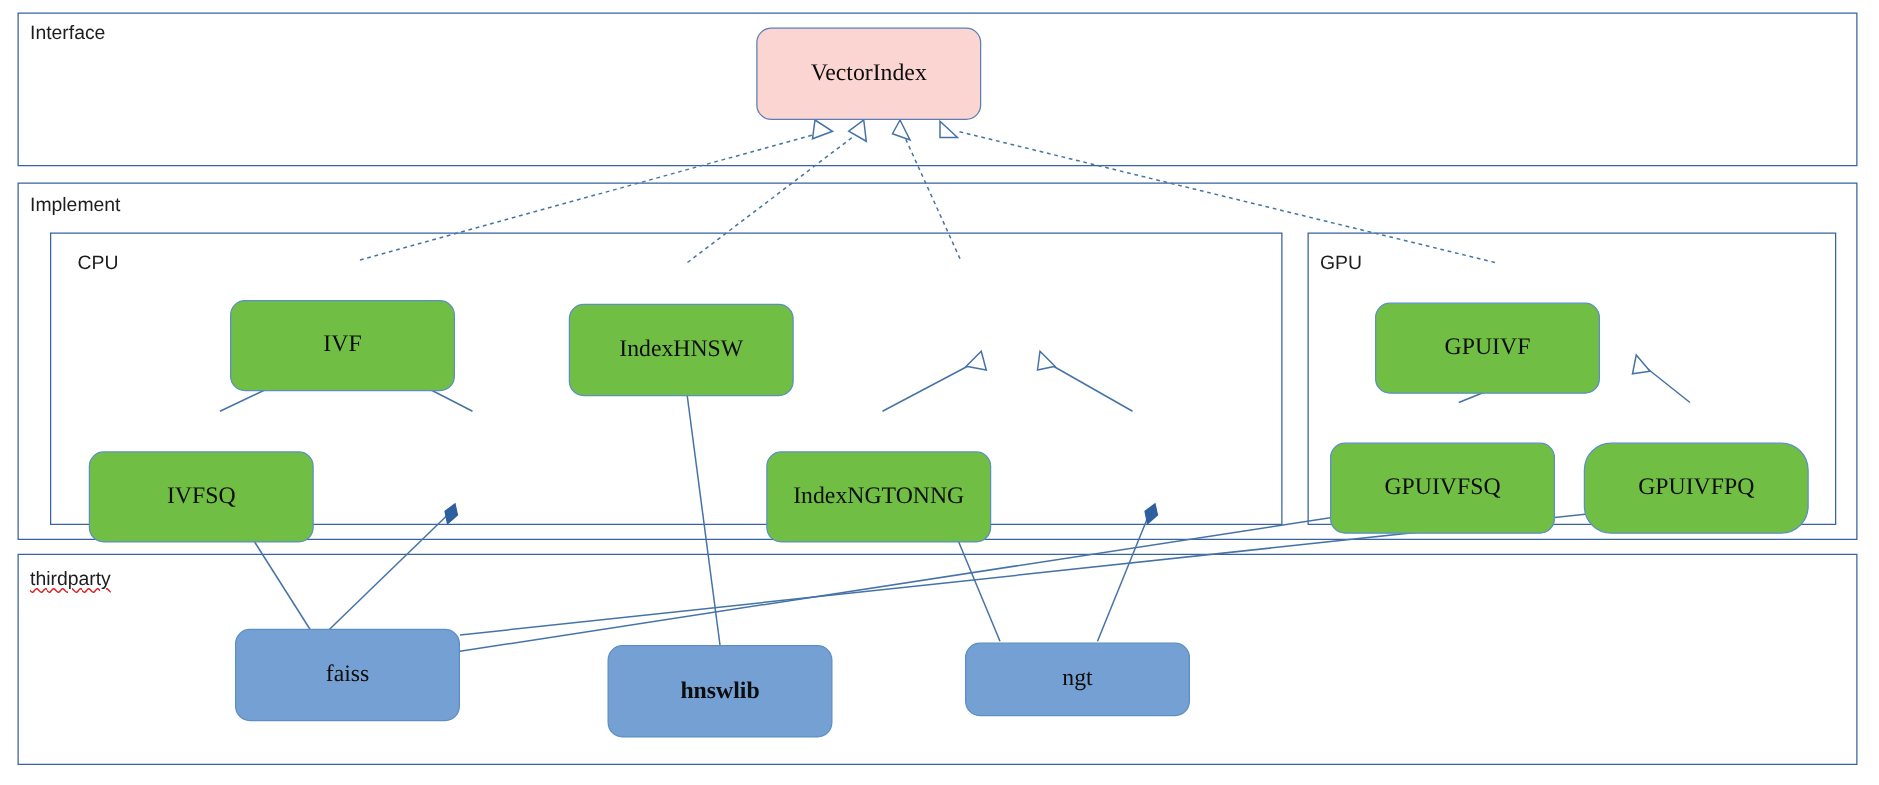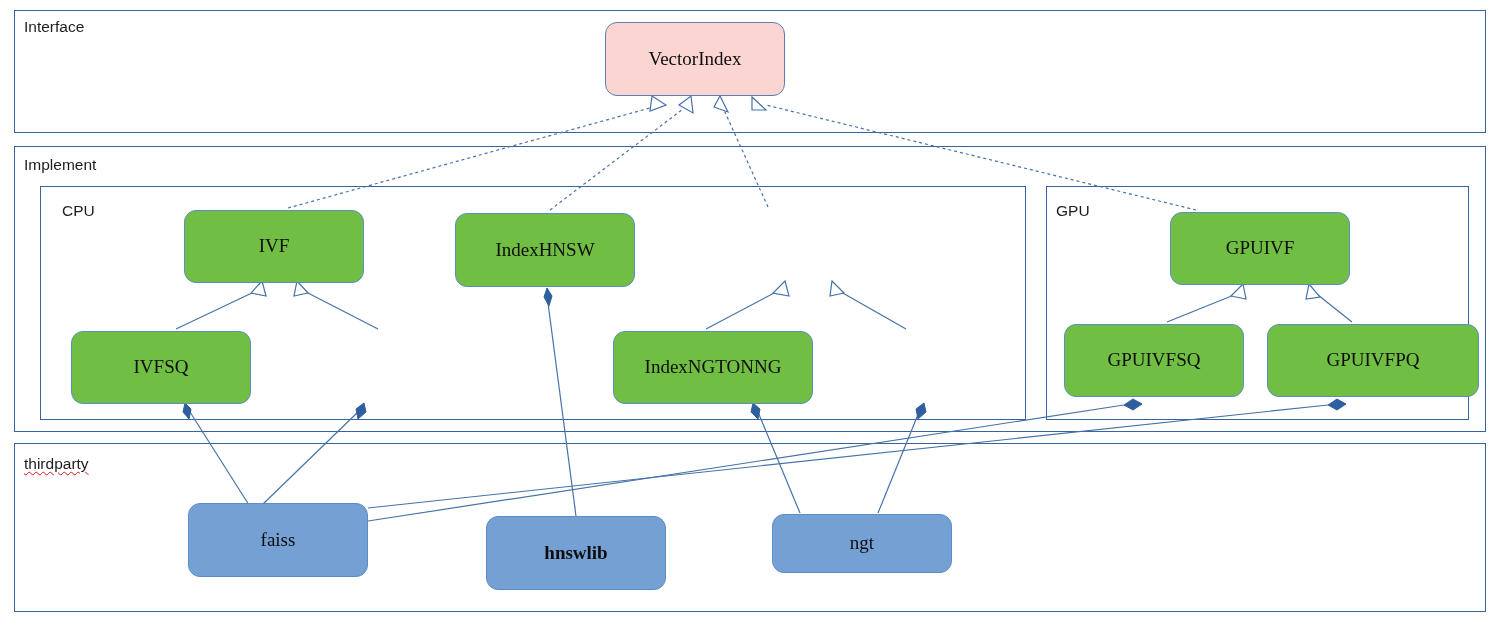--- a/index.html
+++ b/index.html
@@ -56,20 +56,21 @@
     line-height: 1.1;
     user-select: none;
   }
   .node.iface {
     background: #fbd5d1;
     border: 1.2px solid #5b7fb4;
   }
   .node.impl {
     background: #70bf44;
     border: 1.2px solid #5b8fc4;
+    margin-top: 30px;
   }
   .node.third {
     background: #74a0d4;
     border: 1.2px solid #5b8fc4;
   }
   
   #edges {
     position: absolute;
     left: 0;
     top: 0;
@@ -176,39 +177,39 @@
 
   <div class="node impl" style="left:184px; top:210px; width:180px; height:73px;">
     <span>IVF</span>
   </div>
 
   <div class="node impl" style="left:455px; top:213px; width:180px; height:74px;">
     <span>IndexHNSW</span>
   </div>
 
 
-  <div class="node impl" style="left:1170px; top:212px; width:180px; height:73px;align-items:center;">
+  <div class="node impl" style="left:1100px; top:212px; width:180px; height:73px;align-items:center;">
     <span>GPUIVF</span>
   </div>
 
   <div class="node impl" style="left:71px; top:331px; width:180px; height:73px;">
     <span>IVFSQ</span>
   </div>
 
 
-  <div class="node impl" style="left:613px; top:331px; width:200px; height:73px;">
+  <div class="node impl" style="left:613px; top:331px; width:180px; height:73px;">
     <span>IndexNGTONNG</span>
   </div>
 
 
   <div class="node impl" style="left:1064px; top:324px; width:180px; height:73px;">
     <span>GPUIVFSQ</span>
   </div>
 
-  <div class="node impl" style="left:1267px; top:324px; width:212px; height:73px;">
+  <div class="node impl" style="left:1267px; top:324px; width:180px; height:73px;border-radius:22px;">
     <span>GPUIVFPQ</span>
   </div>
 
   <div class="node third" style="left:188px; top:503px; width:180px; height:74px;">
     <span>faiss</span>
   </div>
 
   <div class="node third" style="left:486px; top:516px; width:180px; height:74px;font-weight:bold;">
     <span>hnswlib</span>
   </div>

